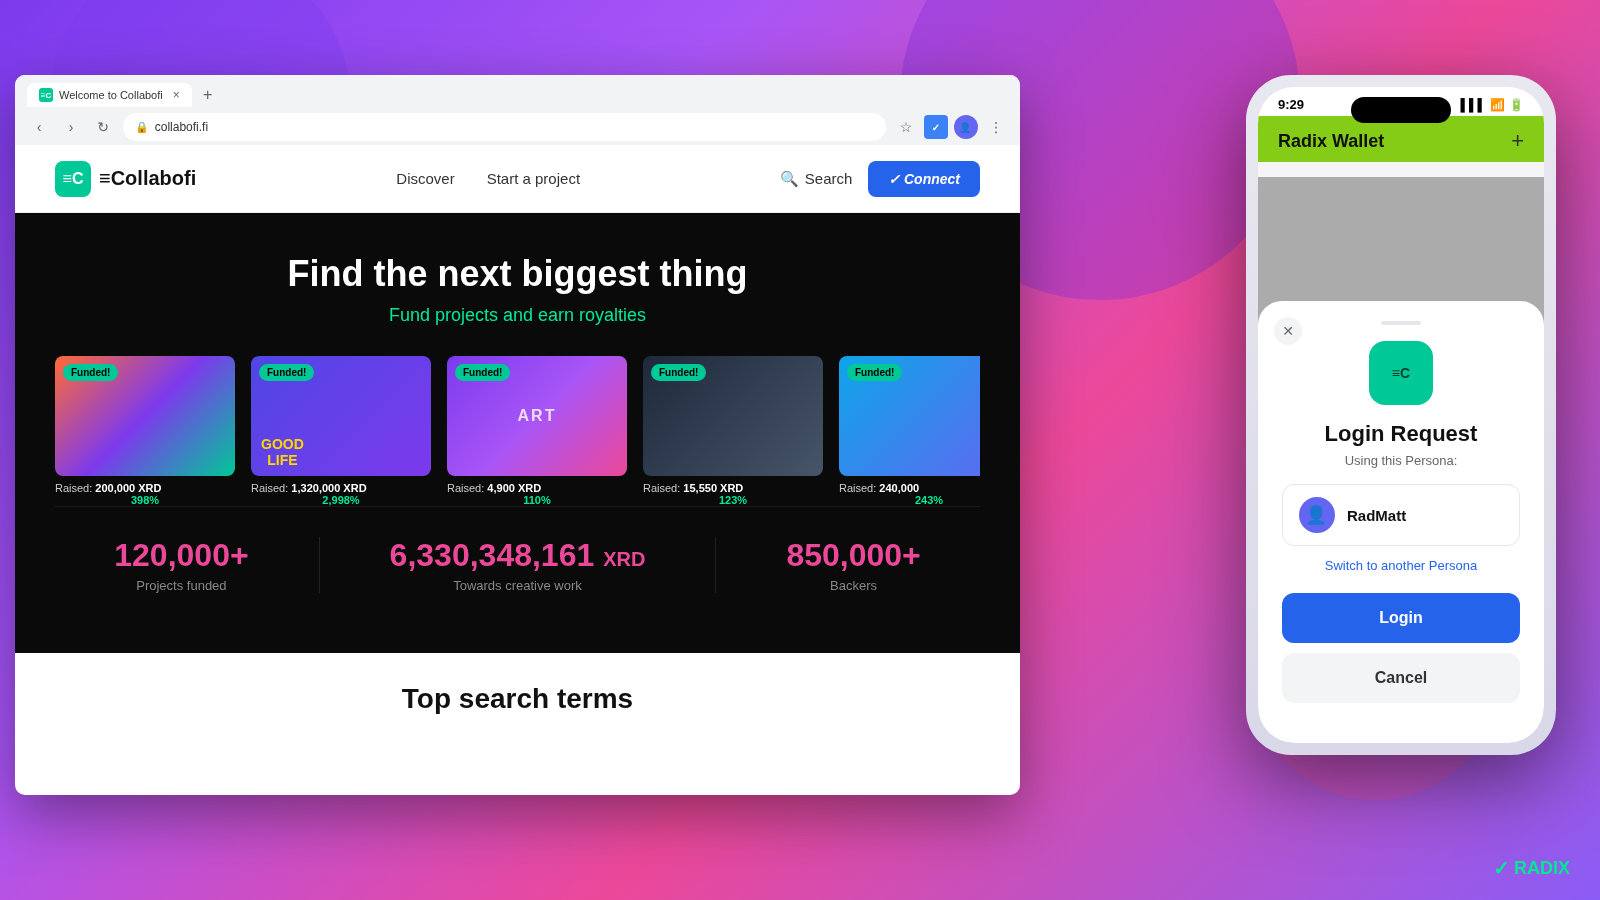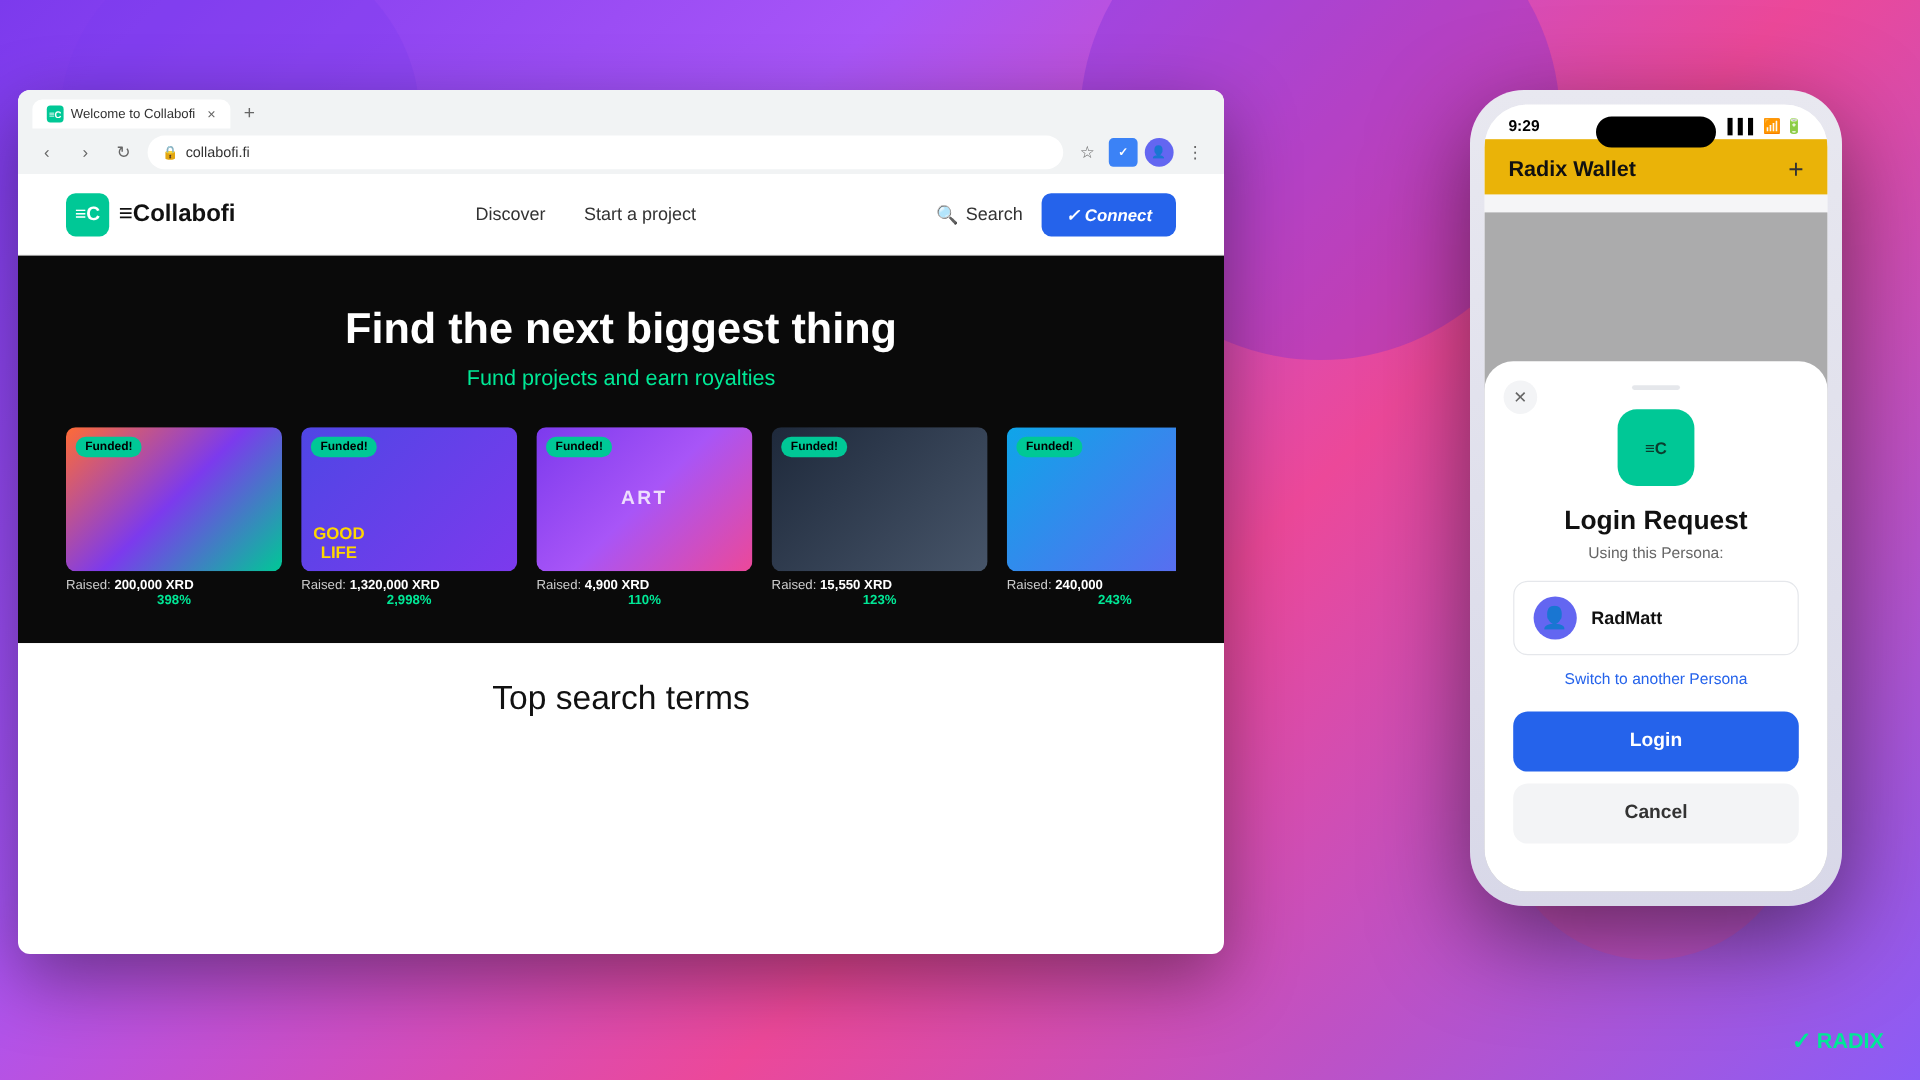--- a/index.html
+++ b/index.html
@@ -351,42 +351,42 @@
     }
 
     
     .bottom-section {
       background: #fff;
       padding: 30px 40px;
       text-align: center;
     }
     .section-title {
       font-size: 28px;
-      font-weight: 400;
+      font-weight: 700;
       color: #111;
       margin-bottom: 20px;
     }
     .search-tags {
       display: flex;
       gap: 12px;
       justify-content: center;
     }
     .search-tag {
       background: #f3f4f6;
       padding: 8px 20px;
       border-radius: 20px;
       font-size: 13px;
       color: #555;
       cursor: pointer;
     }
 
     
     .phone-mockup {
       position: absolute;
-      right: 65px;
+      right: 44px;
       top: 75px;
       width: 310px;
       height: 680px;
       background: linear-gradient(180deg, #e8e8f0 0%, #d8d8e8 100%);
       border-radius: 45px;
       padding: 12px;
       box-shadow: 0 25px 80px rgba(0,0,0,0.5);
       z-index: 10;
     }
     .phone-inner {
@@ -416,21 +416,21 @@
       transform: translateX(-50%);
       width: 100px;
       height: 26px;
       background: #000;
       border-radius: 20px;
       z-index: 10;
     }
 
     
     .wallet-header {
-      background: #eab308;
+      background: #84cc16;
       padding: 12px 20px 8px;
       display: flex;
       justify-content: space-between;
       align-items: center;
     }
     .wallet-title {
       font-size: 18px;
       font-weight: 700;
       color: #111;
     }
@@ -692,20 +692,36 @@
             <div class="project-image-5" style="width:100%;height:100%;"></div>
             <div class="funded-badge">Funded!</div>
           </div>
           <div class="project-raised">
             Raised: <strong>240,000</strong>
           </div>
           <div class="project-percent">243%</div>
         </div>
       </div>
 
+      <div class="stats-section">
+        <div class="stat-item">
+          <div class="stat-number">120,000+</div>
+          <div class="stat-label">Projects funded</div>
+        </div>
+        <div class="stat-divider"></div>
+        <div class="stat-item">
+          <div class="stat-number">6,330,348,161 <span class="stat-xrd">XRD</span></div>
+          <div class="stat-label">Towards creative work</div>
+        </div>
+        <div class="stat-divider"></div>
+        <div class="stat-item">
+          <div class="stat-number">850,000+</div>
+          <div class="stat-label">Backers</div>
+        </div>
+      </div>
     </div>
 
     <div class="bottom-section">
       <h2 class="section-title">Top search terms</h2>
     </div>
   </div>
 </div>
 
 <div class="phone-mockup">
   <div class="phone-inner">

